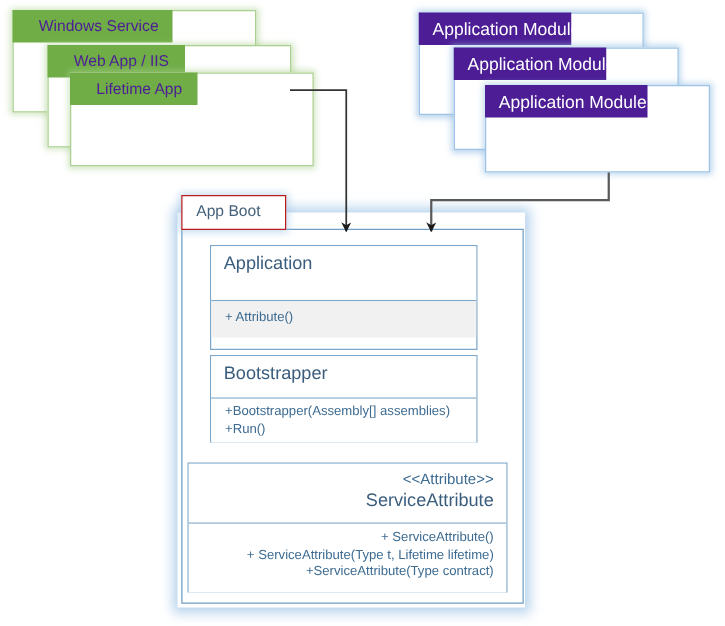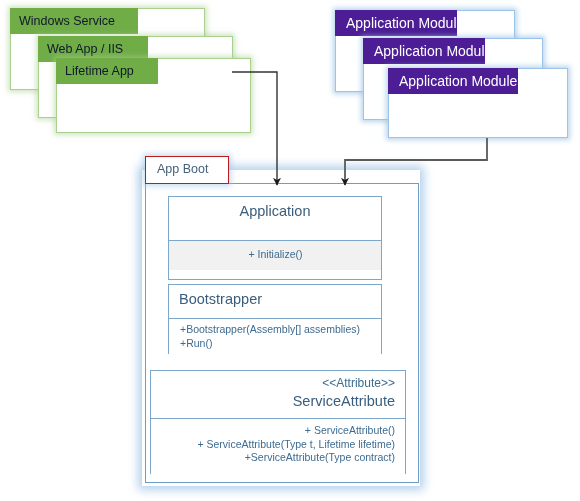--- a/index.html
+++ b/index.html
@@ -36,24 +36,24 @@
     border: 1px solid #a9d08e;
     background: #ffffff;
     box-shadow: 0 0 5px 2px rgba(169,208,142,0.55);
     box-sizing: border-box;
   }
   .host-box .host-header {
     position: absolute;
     left: 0; top: 0;
     height: 26px;
     background: #70ad47;
-    color: #0f172a;
+    color: #4c1d95;
     font-size: 12.5px;
     line-height: 26px;
-    padding: 0 9px;
+    padding: 0 21px;
     white-space: nowrap;
     box-sizing: border-box;
   }
 
   
   .mod-box {
     position: absolute;
     background: #ffffff;
     box-sizing: border-box;
   }
@@ -157,21 +157,21 @@
     padding: 5px 10px 5px 11px;
     box-sizing: border-box;
   }
   .uml-member {
     font-size: 10.5px;
     color: #3d6b91;
     line-height: 13.5px;
     white-space: nowrap;
   }
 
-  #class-application  { left: 168px; top: 196px; width: 214px; height: 84px; text-align: center; }
+  #class-application  { left: 168px; top: 196px; width: 214px; height: 84px; }
   #class-application .uml-head { height: 44px; }
   #class-application .uml-members { height: 29px; padding-top: 7px; }
 
   #class-bootstrapper { left: 168px; top: 284px; width: 214px; height: 70px; }
   #class-bootstrapper .uml-head { height: 34px; padding-top: 4px; }
   #class-bootstrapper .uml-members { height: 35px; background: #ffffff; padding-top: 4px; }
 
   #class-serviceattribute { left: 150px; top: 370px; width: 256px; height: 104px; }
   #class-serviceattribute .uml-head { height: 48px; padding-top: 5px; }
   #class-serviceattribute .uml-members { height: 55px; background: #ffffff; padding-top: 5px; padding-left: 14px; }
@@ -238,21 +238,21 @@
     <div id="appboot-tab">
       <span id="appboot-tab-label">App Boot</span>
     </div>
   </div>
 
   <div class="uml-class" id="class-application" style="z-index:4;">
     <div class="uml-head">
       <div class="uml-title">Application</div>
     </div>
     <div class="uml-members">
-      <div class="uml-member">+ Initialize()</div>
+      <div class="uml-member">+ Attribute()</div>
     </div>
   </div>
 
   <div class="uml-class" id="class-bootstrapper" style="z-index:4;">
     <div class="uml-head">
       <div class="uml-title">Bootstrapper</div>
     </div>
     <div class="uml-members">
       <div class="uml-member">+Bootstrapper(Assembly[] assemblies)</div>
       <div class="uml-member">+Run()</div>

